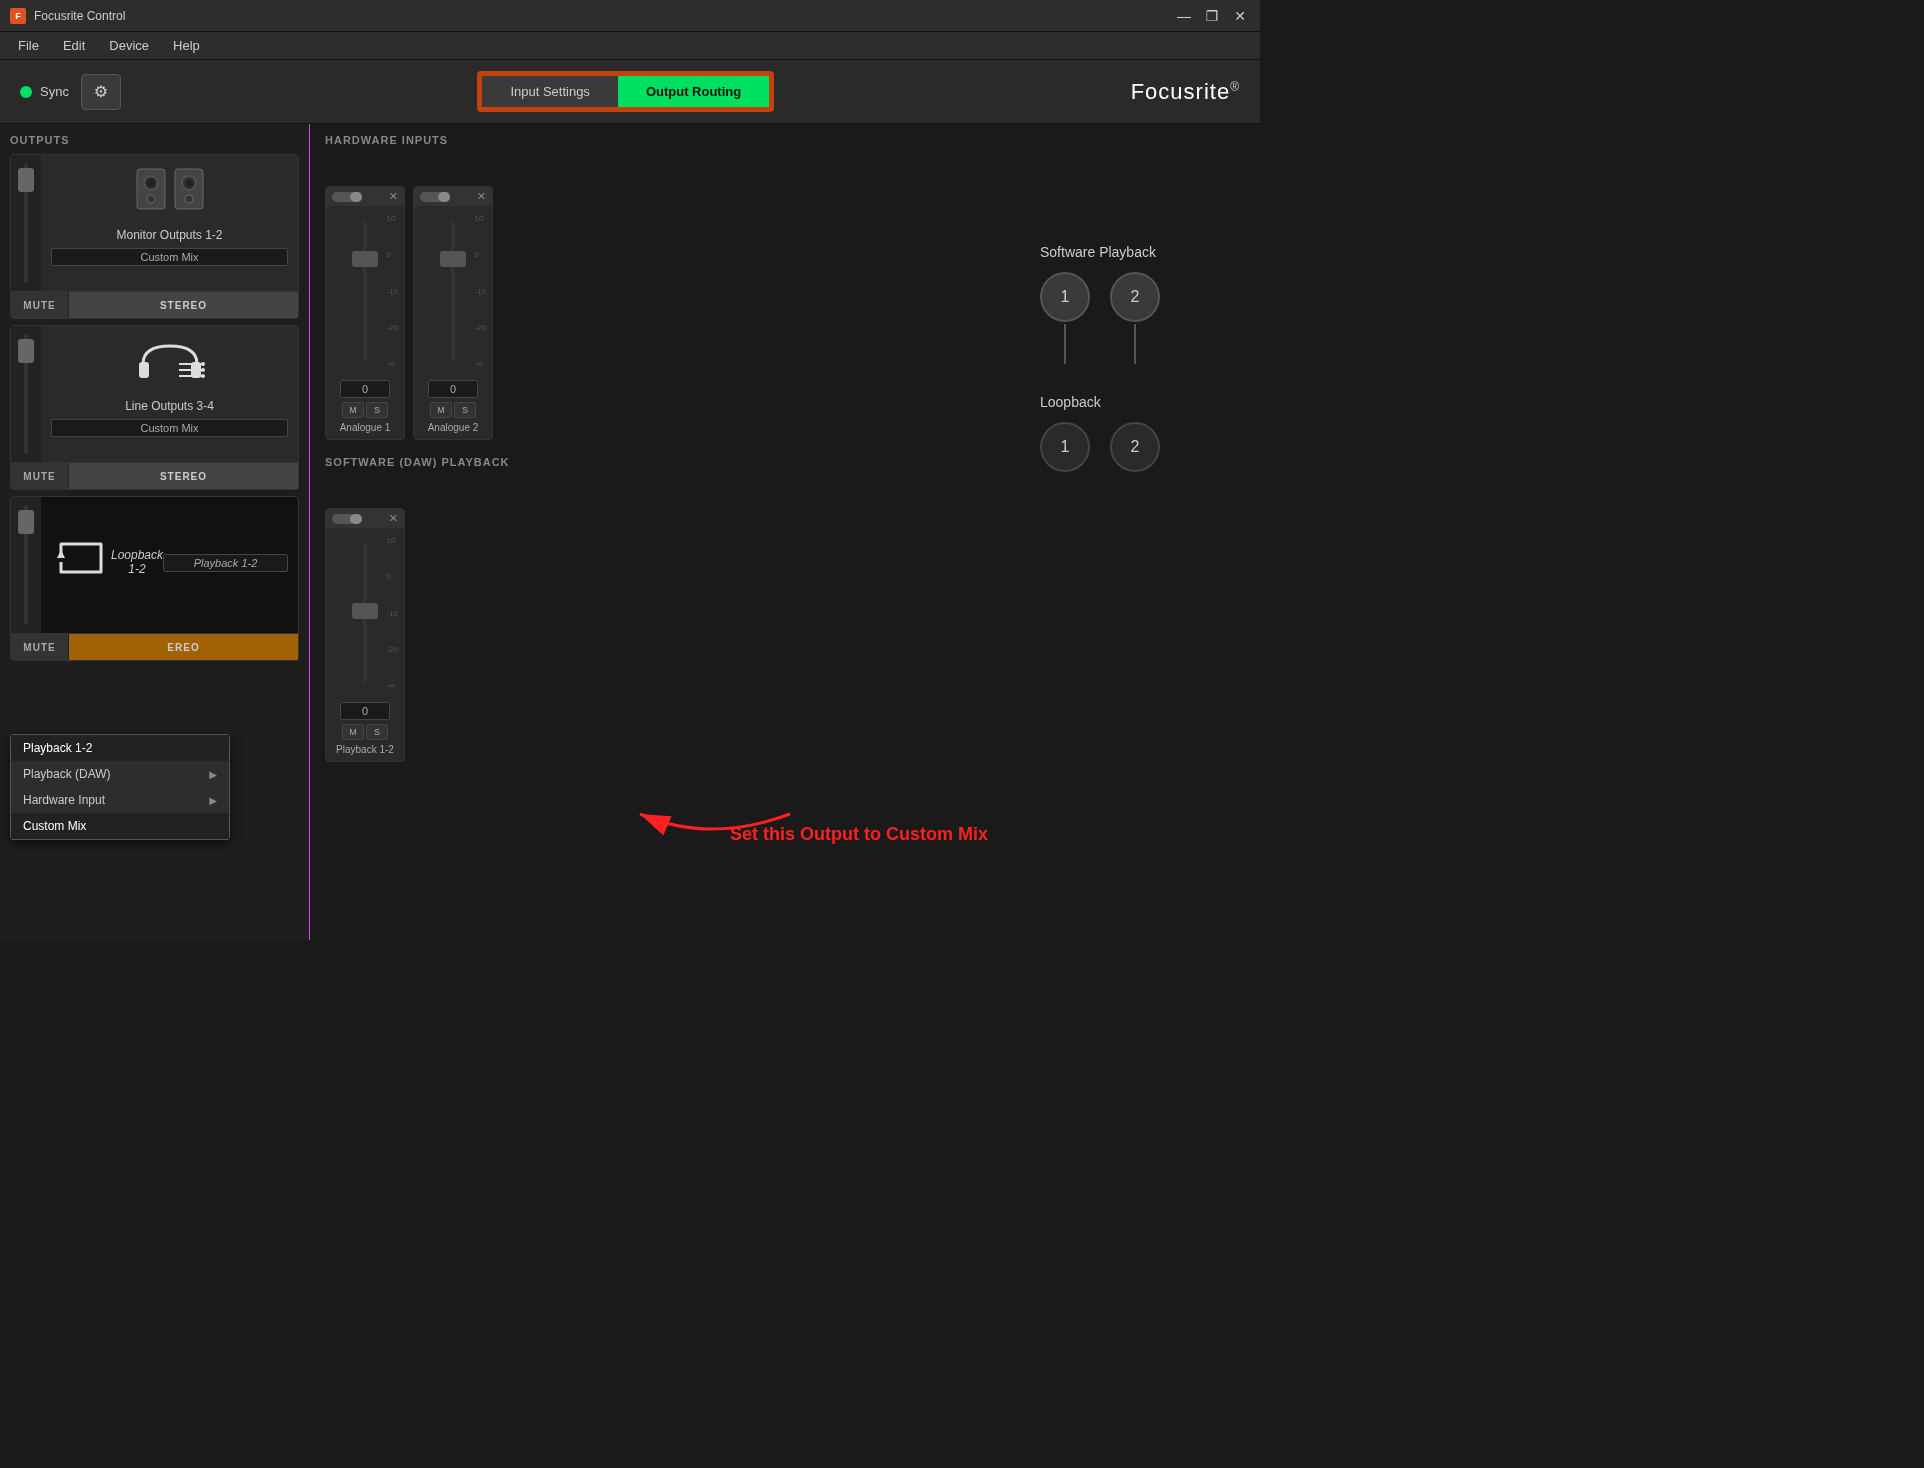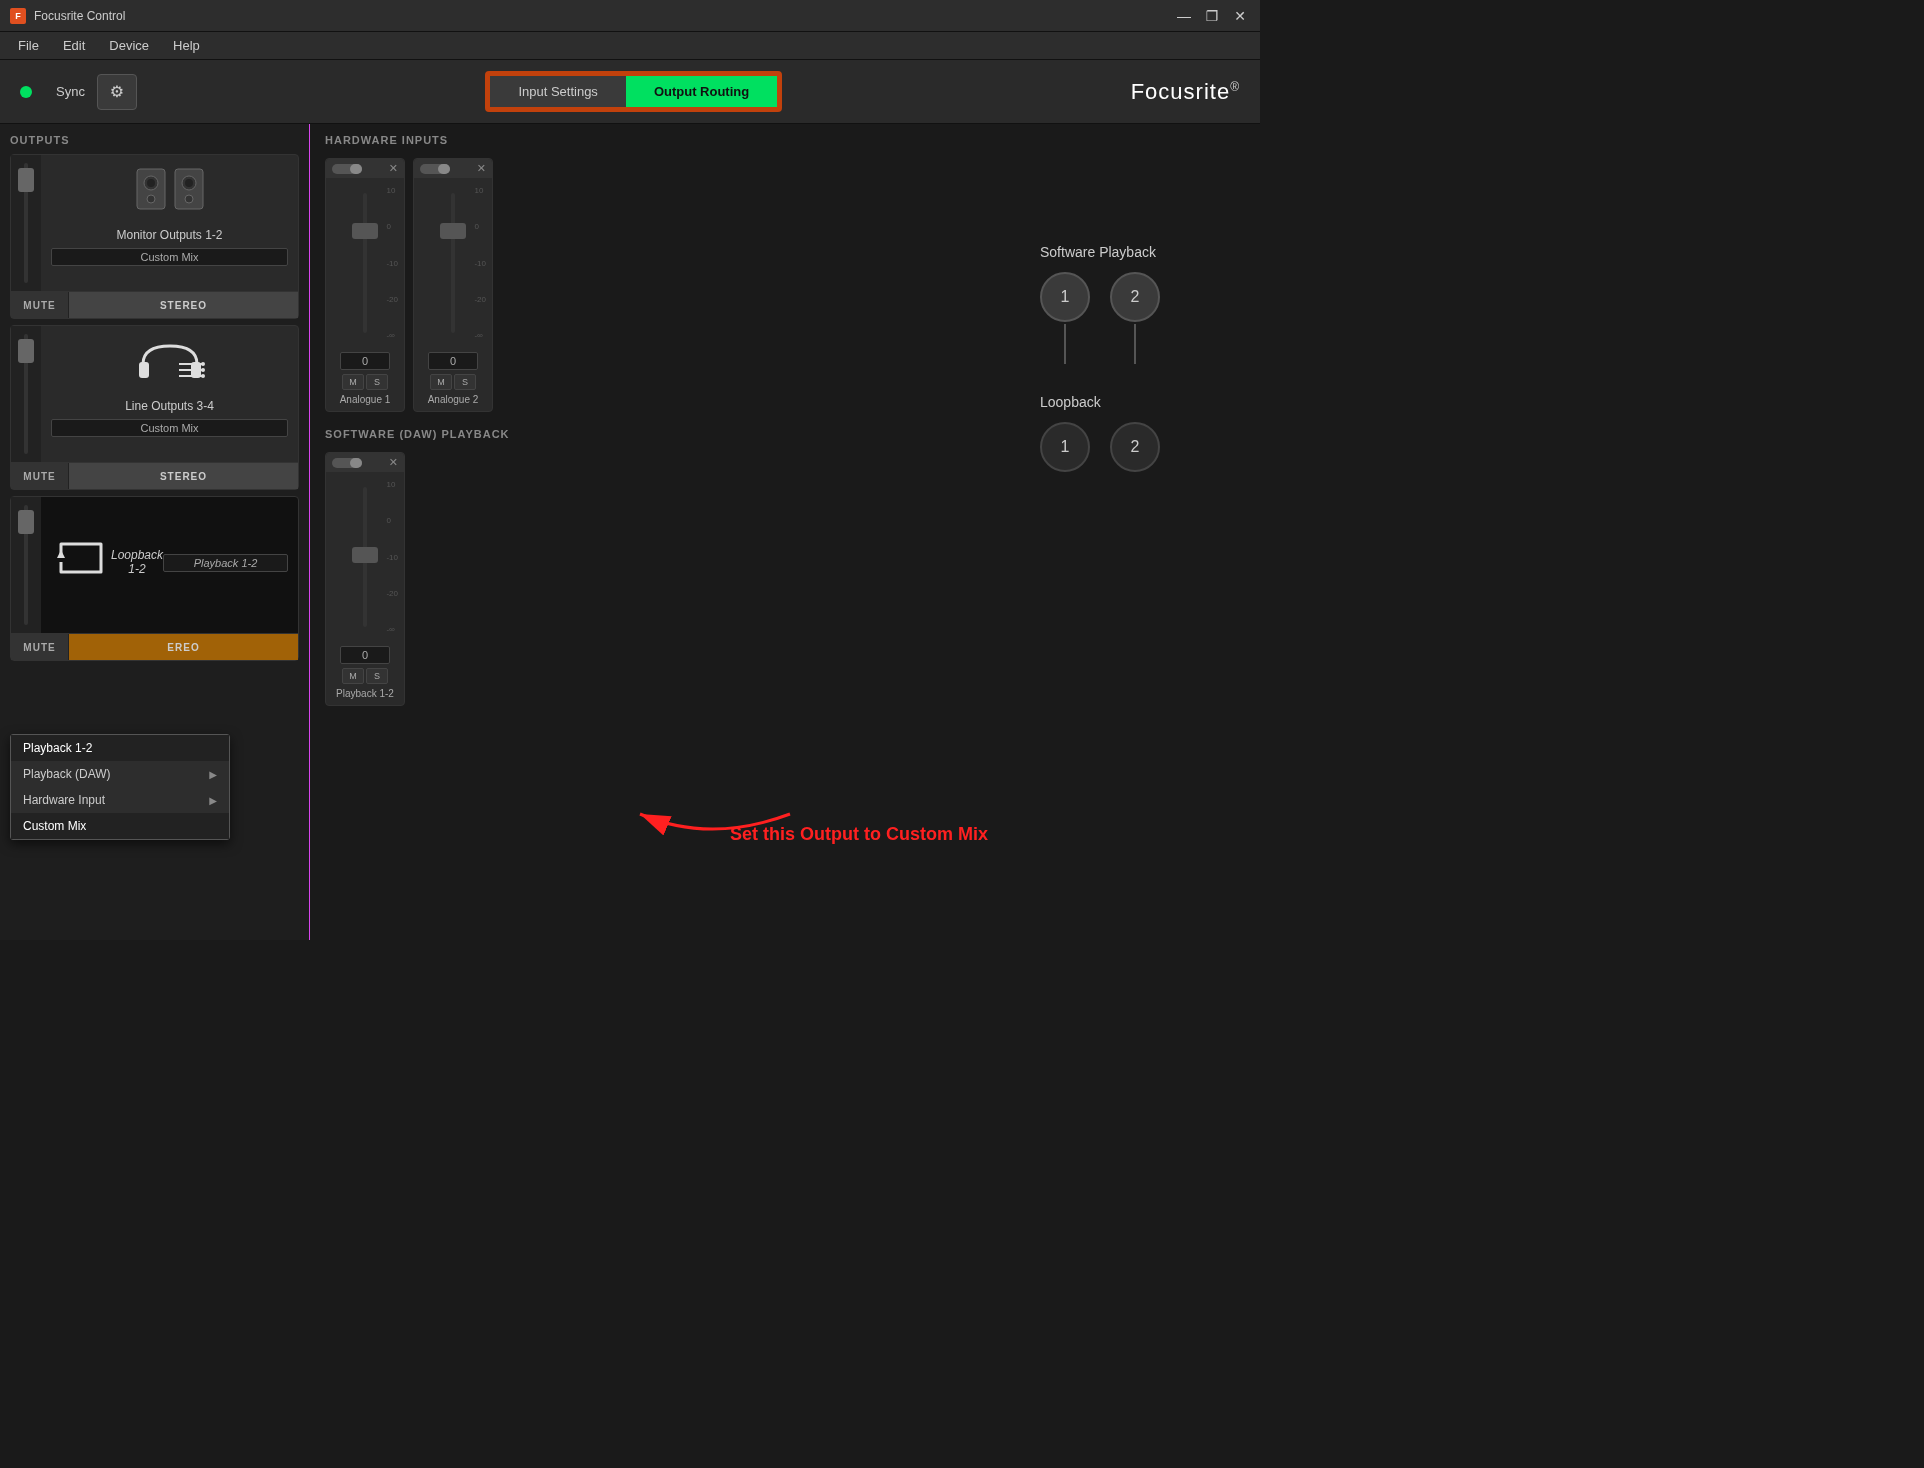--- a/index.html
+++ b/index.html
@@ -71,21 +71,21 @@
       display: flex;
       align-items: center;
       padding: 0 20px;
       justify-content: space-between;
       border-bottom: 1px solid #111;
     }
     .toolbar-left {
       display: flex; align-items: center; gap: 12px;
     }
     .sync-indicator {
-      display: flex; align-items: center; gap: 24px;
+      display: flex; align-items: center; gap: 8px;
       font-size: 13px; color: #ccc;
     }
     .sync-dot {
       width: 12px; height: 12px;
       background: #00e060;
       border-radius: 50%;
     }
     .gear-btn {
       width: 40px; height: 36px;
       background: #3a3a3a;
@@ -471,20 +471,21 @@
     .channels-row {
       display: flex;
       align-items: flex-start;
       gap: 4px;
       margin-top: 4px;
     }
 
     .section-wrapper {
       display: flex;
       flex-direction: column;
+      gap: 28px;
     }
 
   </style>
 </head>
 <body>
 
 <div class="title-bar">
   <div class="title-bar-left">
     <div class="app-icon">F</div>
     <span>Focusrite Control</span>

